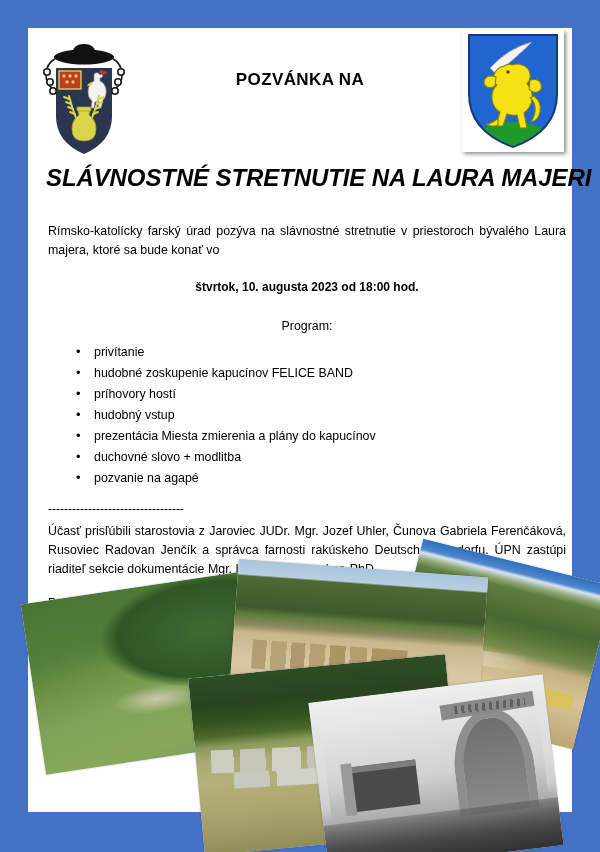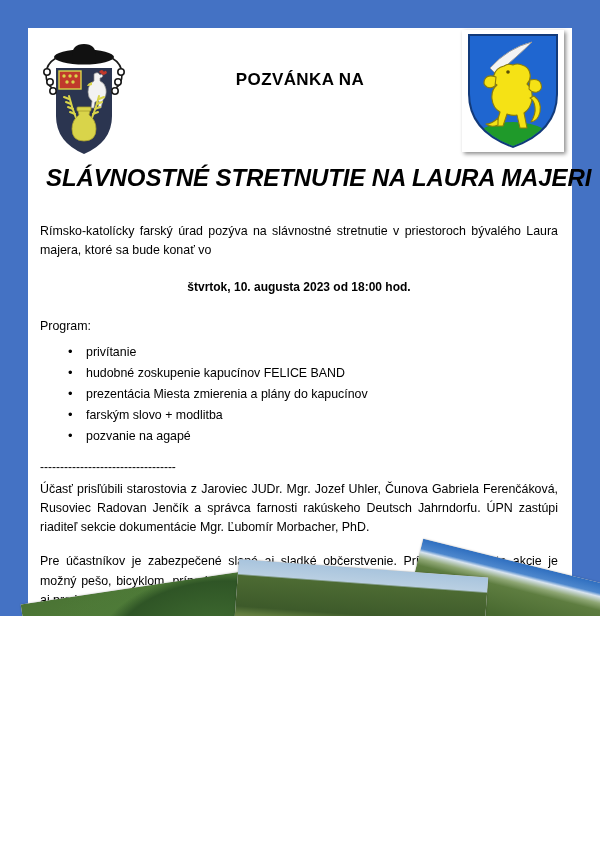--- a/index.html
+++ b/index.html
@@ -3,21 +3,21 @@
 <meta charset="utf-8">
 <style>
   html, body {
     margin: 0;
     padding: 0;
     background: #ffffff;
   }
   #poster {
     position: relative;
     width: 600px;
-    height: 616px;
+    height: 852px;
     background: #4472C4;
     overflow: hidden;
     font-family: "Liberation Sans", sans-serif;
   }
   #paper {
     position: absolute;
     left: 28px;
     top: 28px;
     width: 544px;
     height: 784px;
@@ -68,40 +68,41 @@
     letter-spacing: -0.1px;
     color: #000;
     z-index: 5;
     white-space: nowrap;
     font-style: italic;
   }
 
   
   .body-area {
     position: absolute;
-    left: 40px;
+    left: 48px;
     top: 222px;
     width: 518px;
     z-index: 5;
     color: #000;
     font-size: 12.4px;
     line-height: 1.55;
   }
   .para {
     text-align: justify;
     margin: 0 0 0 0;
   }
   .when {
     text-align: center;
     font-weight: bold;
     font-size: 12px;
     margin: 18px 0 20px 0;
   }
   .program-label {
     margin: 16px 0 8px 0;
+    text-align: center;
   }
   ul.program {
     margin: 0 0 12px 0;
     padding-left: 46px;
     list-style: none;
   }
   ul.program li {
     position: relative;
     margin: 0 0 3px 0;
     line-height: 1.45;
@@ -415,22 +416,24 @@
   <div class="kicker">POZVÁNKA NA</div>
   <div class="title">SLÁVNOSTNÉ STRETNUTIE NA LAURA MAJERI</div>
 
   <div class="body-area">
     <p class="para">Rímsko-katolícky farský úrad pozýva na slávnostné stretnutie v priestoroch bývalého Laura majera, ktoré sa bude konať vo</p>
     <p class="when">štvrtok, 10. augusta 2023 od 18:00 hod.</p>
     <p class="program-label">Program:</p>
     <ul class="program">
       <li>privítanie</li>
       <li>hudobné zoskupenie kapucínov FELICE BAND</li>
+      <li>príhovory hostí</li>
+      <li>hudobný vstup</li>
       <li>prezentácia Miesta zmierenia a plány do kapucínov</li>
-      <li>farským slovo + modlitba</li>
+      <li>duchovné slovo + modlitba</li>
       <li>pozvanie na agapé</li>
     </ul>
     <div class="divider">----------------------------------</div>
     <p class="para para-attend">Účasť prisľúbili starostovia z Jaroviec JUDr. Mgr. Jozef Uhler, Čunova Gabriela Ferenčáková, Rusoviec Radovan Jenčík a správca farnosti rakúskeho Deutsch Jahrndorfu. ÚPN zastúpi riaditeľ sekcie dokumentácie Mgr. Ľubomír Morbacher, PhD.</p>
     <p class="para para-info">Pre účastníkov je zabezpečené slané aj sladké občerstvenie. Prístup na miesto akcie je možný pešo, bicyklom, prípadne farským kočom. Organizátori zabezpečia dostatok priestoru aj pre koláčiky prinesené návštevníkmi.</p>
   </div>
 
   <div id="collage">
 
     <div class="photo" id="photo-meadow">

